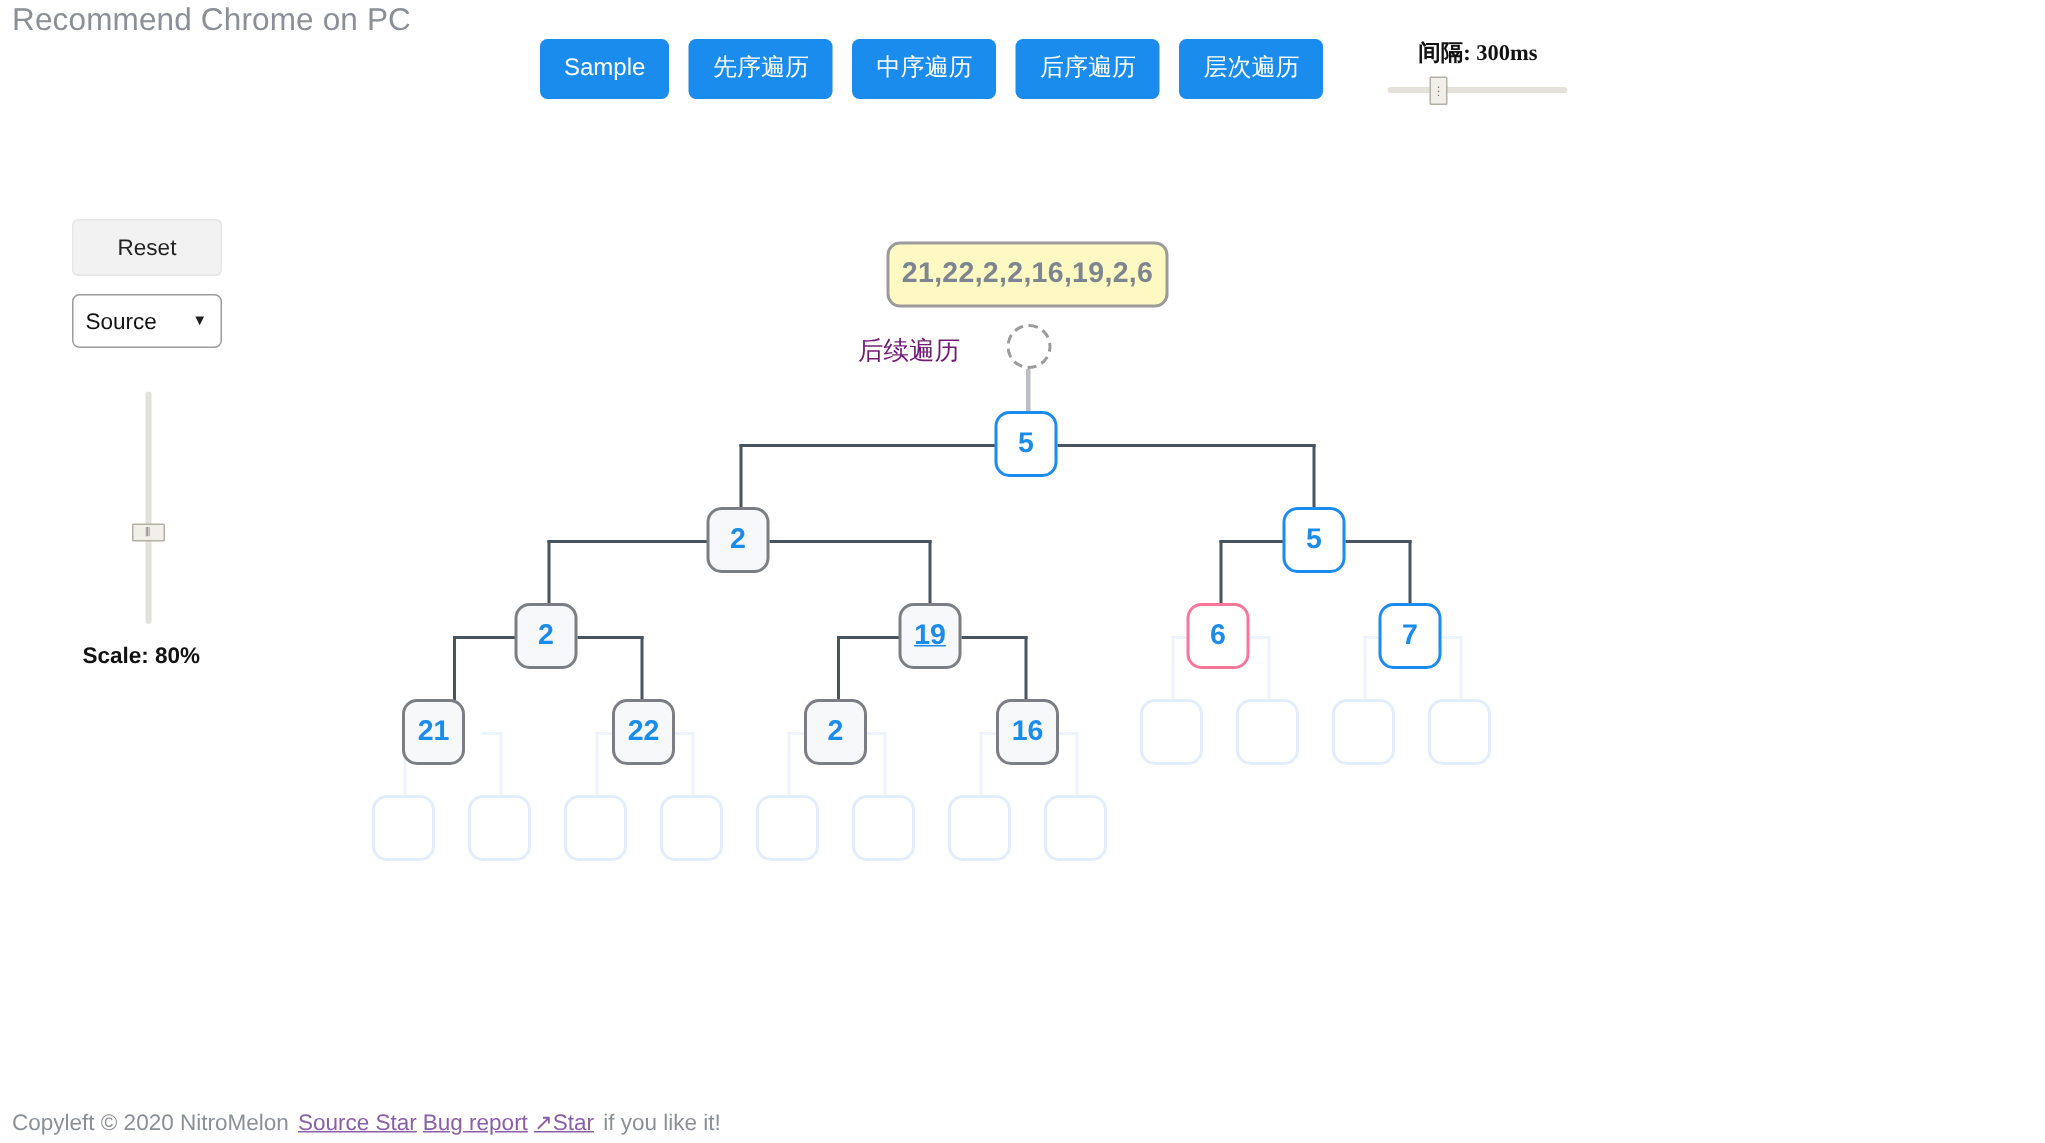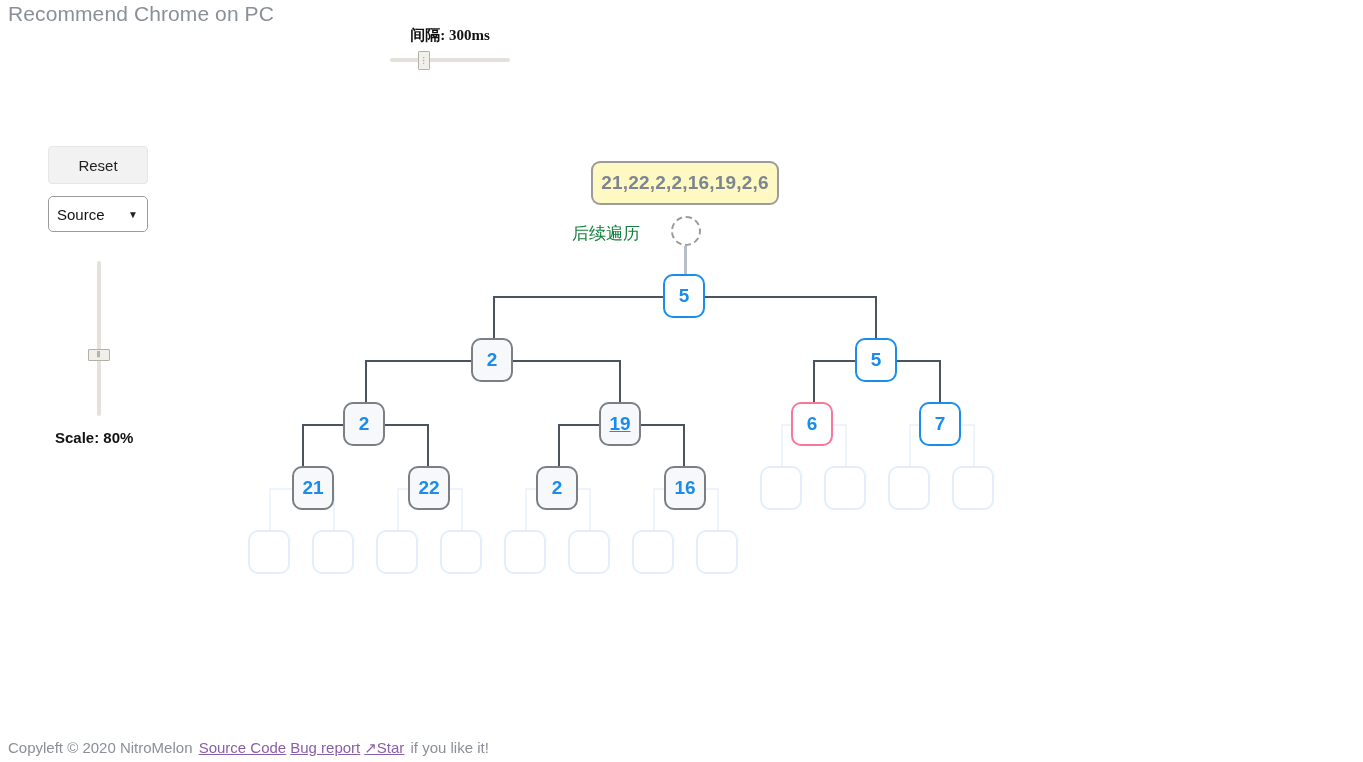--- a/index.html
+++ b/index.html
@@ -134,21 +134,21 @@
     font-size: 19px; font-weight: bold;
     text-align: center;
     line-height: 40px;
     font-family: "Liberation Sans", sans-serif;
     outline: none;
     letter-spacing: 0.2px;
   }
 
   .traverse-label {
     position: absolute; left: 572px; top: 222px;
-    font-size: 17px; color: #15803d;
+    font-size: 17px; color: #701a75;
     white-space: nowrap;
   }
 
   
   .tree { position: absolute; left: 0; top: 0; width: 1363px; height: 700px; }
 
   .node {
     position: absolute;
     width: 42px; height: 44px;
     border-radius: 10px;
@@ -187,20 +187,27 @@
   .footer a { color: #8a5fa8; text-decoration: underline; margin: 0 2px; cursor: pointer; }
 </style>
 </head>
 <body>
 
 <div id="root">
 
   <div class="page-title">Recommend Chrome on PC</div>
 
   <div class="toolbar">
+    <div id="toolbar-buttons" style="display:flex; gap:13px;">
+        <button class="btn-primary">Sample</button>
+        <button class="btn-primary">先序遍历</button>
+        <button class="btn-primary">中序遍历</button>
+        <button class="btn-primary">后序遍历</button>
+        <button class="btn-primary">层次遍历</button>
+      </div>
 
     <div class="interval-box">
       <div class="interval-label">间隔: 300ms</div>
       <div class="hslider">
         <div class="track"></div>
         <div class="thumb">⋮</div>
       </div>
     </div>
   </div>
 
@@ -271,37 +278,37 @@
       <div class="edge h faint" style="left: 705px; top: 488px; width: 12px; height: 2px;"></div>
       <div class="edge v faint" style="left: 717px; top: 488px; width: 2px; height: 44px;"></div>
       <div class="node dashed-placeholder" style="left: 671px; top: 216px;"></div>
       <div class="node blue" style="left: 663px; top: 274px;">5</div>
       <div class="node gray" style="left: 471px; top: 338px;">2</div>
       <div class="node blue" style="left: 855px; top: 338px;">5</div>
       <div class="node gray" style="left: 343px; top: 402px;">2</div>
       <div class="node gray" style="left: 599px; top: 402px; text-decoration: underline;">19</div>
       <div class="node pink" style="left: 791px; top: 402px;">6</div>
       <div class="node blue" style="left: 919px; top: 402px;">7</div>
-      <div class="node gray" style="left: 292px; top: 466px;">21</div>
+      <div class="node gray" style="left: 268px; top: 466px;">21</div>
       <div class="node gray" style="left: 408px; top: 466px;">22</div>
       <div class="node gray" style="left: 536px; top: 466px;">2</div>
       <div class="node gray" style="left: 664px; top: 466px;">16</div>
       <div class="node empty" style="left: 760px; top: 466px;"></div>
       <div class="node empty" style="left: 824px; top: 466px;"></div>
       <div class="node empty" style="left: 888px; top: 466px;"></div>
       <div class="node empty" style="left: 952px; top: 466px;"></div>
       <div class="node empty" style="left: 248px; top: 530px;"></div>
       <div class="node empty" style="left: 312px; top: 530px;"></div>
       <div class="node empty" style="left: 376px; top: 530px;"></div>
       <div class="node empty" style="left: 440px; top: 530px;"></div>
       <div class="node empty" style="left: 504px; top: 530px;"></div>
       <div class="node empty" style="left: 568px; top: 530px;"></div>
       <div class="node empty" style="left: 632px; top: 530px;"></div>
       <div class="node empty" style="left: 696px; top: 530px;"></div>
     </div>
 
   <div class="footer">
     <span>Copyleft © 2020 NitroMelon</span>
-    <span id="footer-links"><a>Source Code</a><a>Bug report</a><a>↗Star</a></span>
+    <span id="footer-links"><a>Source Star</a><a>Bug report</a><a>↗Star</a></span>
     <span>if you like it!</span>
   </div>
 
 </div>
 
 </body></html>

